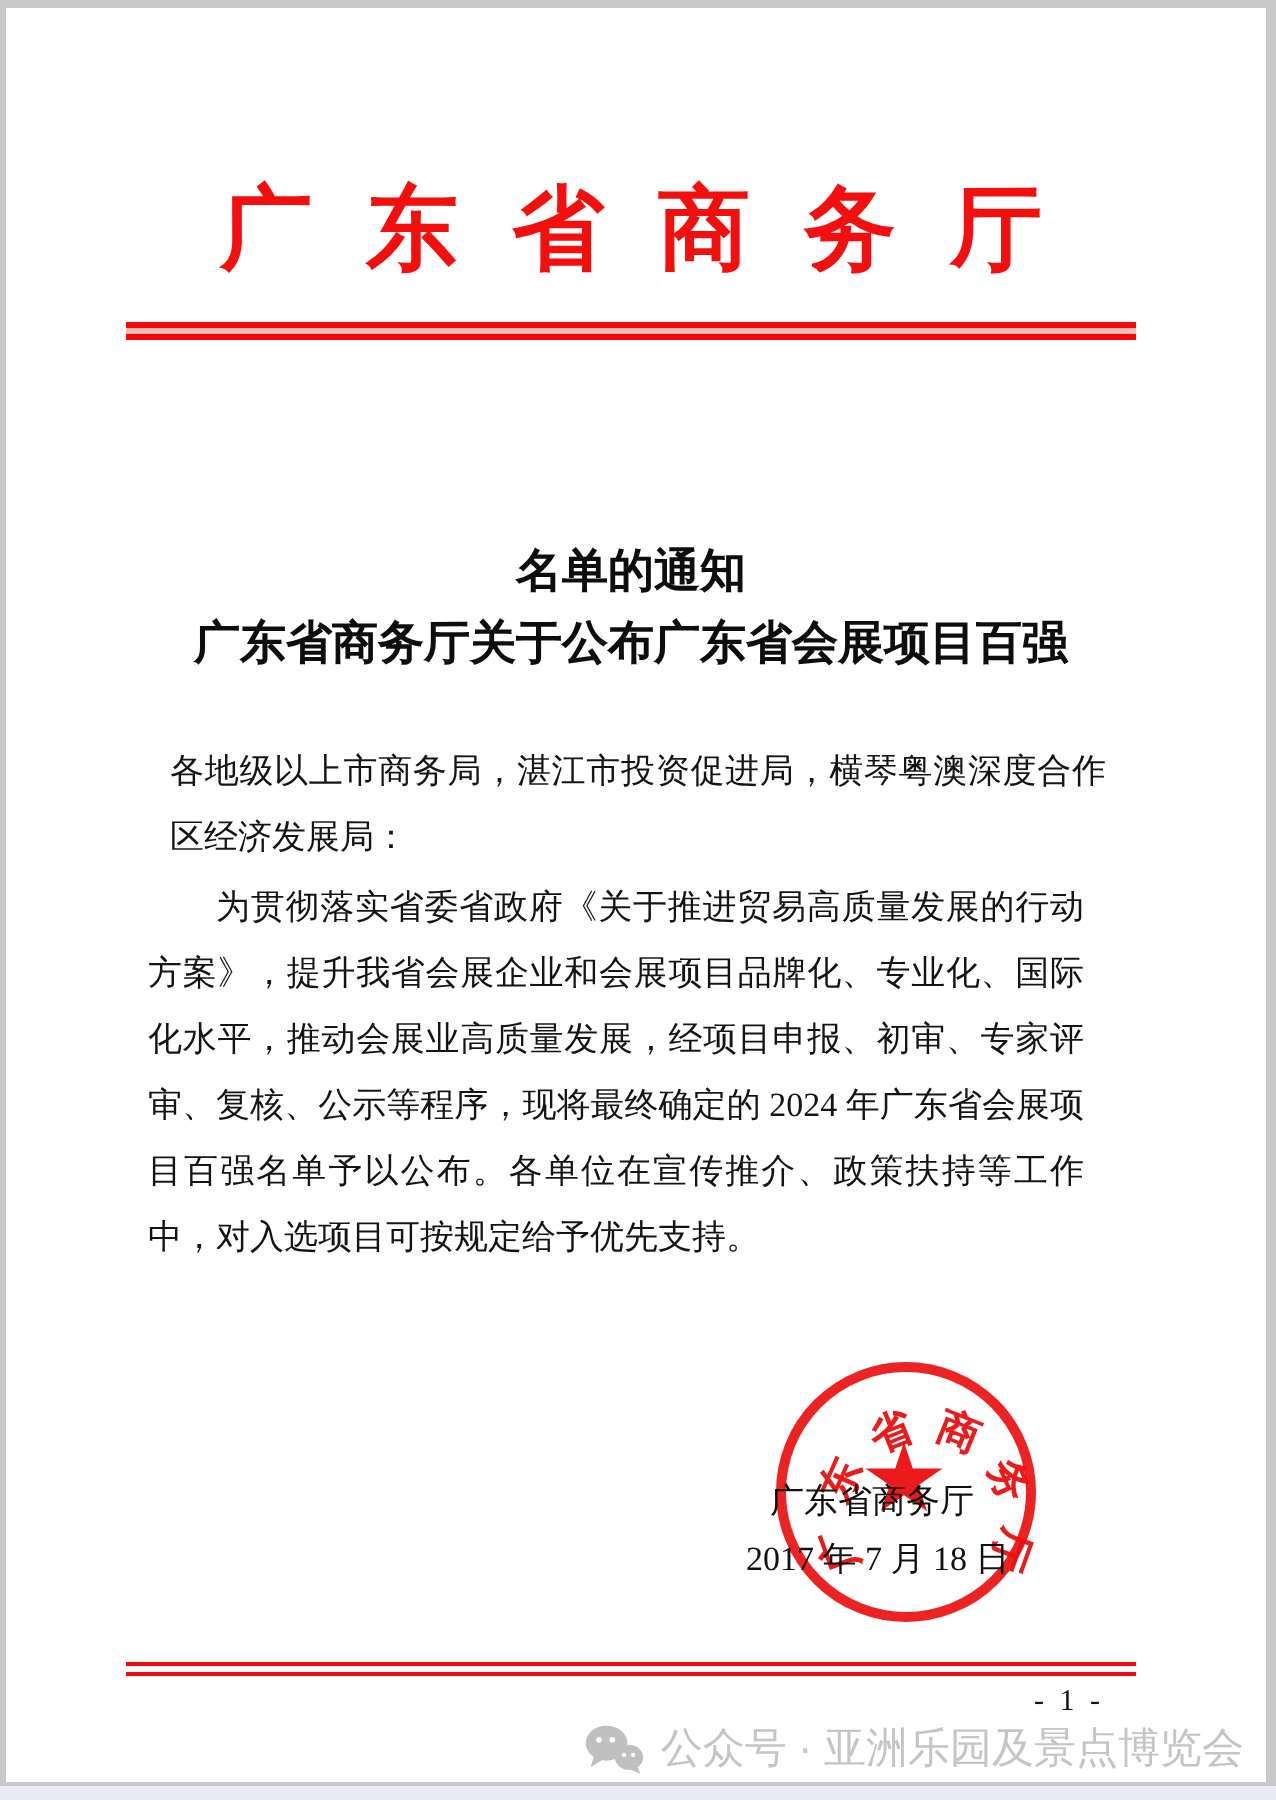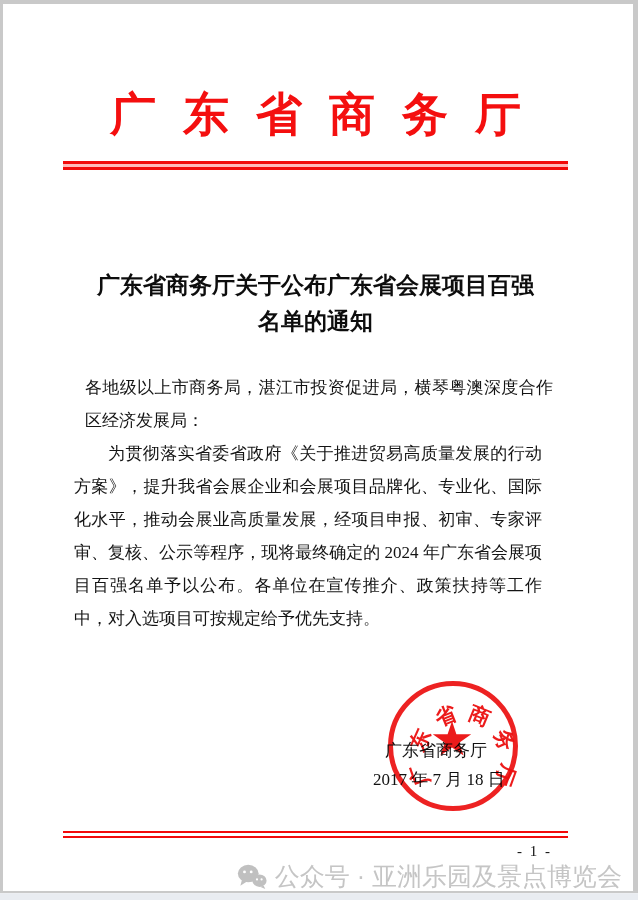--- a/index.html
+++ b/index.html
@@ -37,20 +37,21 @@
   }
   .doc-title {
     position:absolute; left:63px; top:268px; width:505px;
     text-align:center; font-size:23px; font-weight:bold; color:#0d0d0d;
     line-height:36px;
   }
   .salutation {
     position:absolute; left:85px; top:371px; width:468px;
     font-size:17px; line-height:33px; color:#141414;
     text-align:justify;
+    font-family:Liberation Mono, monospace;
   }
   .body-para {
     position:absolute; left:74px; top:437px; width:468px;
     font-size:17px; line-height:33px; color:#141414;
     text-indent:2em; text-align:justify;
   }
   .attachment {
     position:absolute; left:85px; top:652px; width:468px;
     font-size:17px; color:#141414; text-indent:2em;
   }
@@ -90,21 +91,21 @@
     border-top:2px solid #f20a0a; border-bottom:2px solid #f20a0a;
     background:#ffffff;
   }
   .page-number {
     position:absolute; top:843px; right:86px;
     font-size:15px; color:#111; letter-spacing:2px; white-space:nowrap;
   }
   .footer-watermark {
     position:absolute; top:860px; right:16px;
     display:flex; align-items:center; gap:8px;
-    color:#c5c5c5; font-size:25px;
+    color:#c5c5c5; font-size:21px;
     font-family:"Liberation Sans","DejaVu Sans",sans-serif;
     white-space:nowrap; z-index:3;
   }
   .footer-strip {
     position:absolute; left:0; top:894px; width:638px; height:6px;
     background:#e9ecf1;
   }
 </style>
 </head>
 <body>
@@ -112,22 +113,22 @@
 <div class="page">
   <div class="b-top"></div>
   <div class="b-left"></div>
   <div class="b-right"></div>
   <div class="b-bottom"></div>
 
   <div class="agency-name">广东省商务厅</div>
   <div class="red-rule"></div>
 
   <div class="doc-title">
+    <div>名单的通知</div>
     <div>广东省商务厅关于公布广东省会展项目百强</div>
-    <div>名单的通知</div>
   </div>
 
   <div class="salutation">各地级以上市商务局，湛江市投资促进局，横琴粤澳深度合作区经济发展局：</div>
   <div class="body-para">为贯彻落实省委省政府《关于推进贸易高质量发展的行动方案》，提升我省会展企业和会展项目品牌化、专业化、国际化水平，推动会展业高质量发展，经项目申报、初审、专家评审、复核、公示等程序，现将最终确定的 2024 年广东省会展项目百强名单予以公布。各单位在宣传推介、政策扶持等工作中，对入选项目可按规定给予优先支持。</div>
 
   <div class="sign-agency">广东省商务厅</div>
   <div class="sign-date">2017 年 7 月 18 日</div>
 
   <div class="seal">
     <span class="seal-char">广</span>

